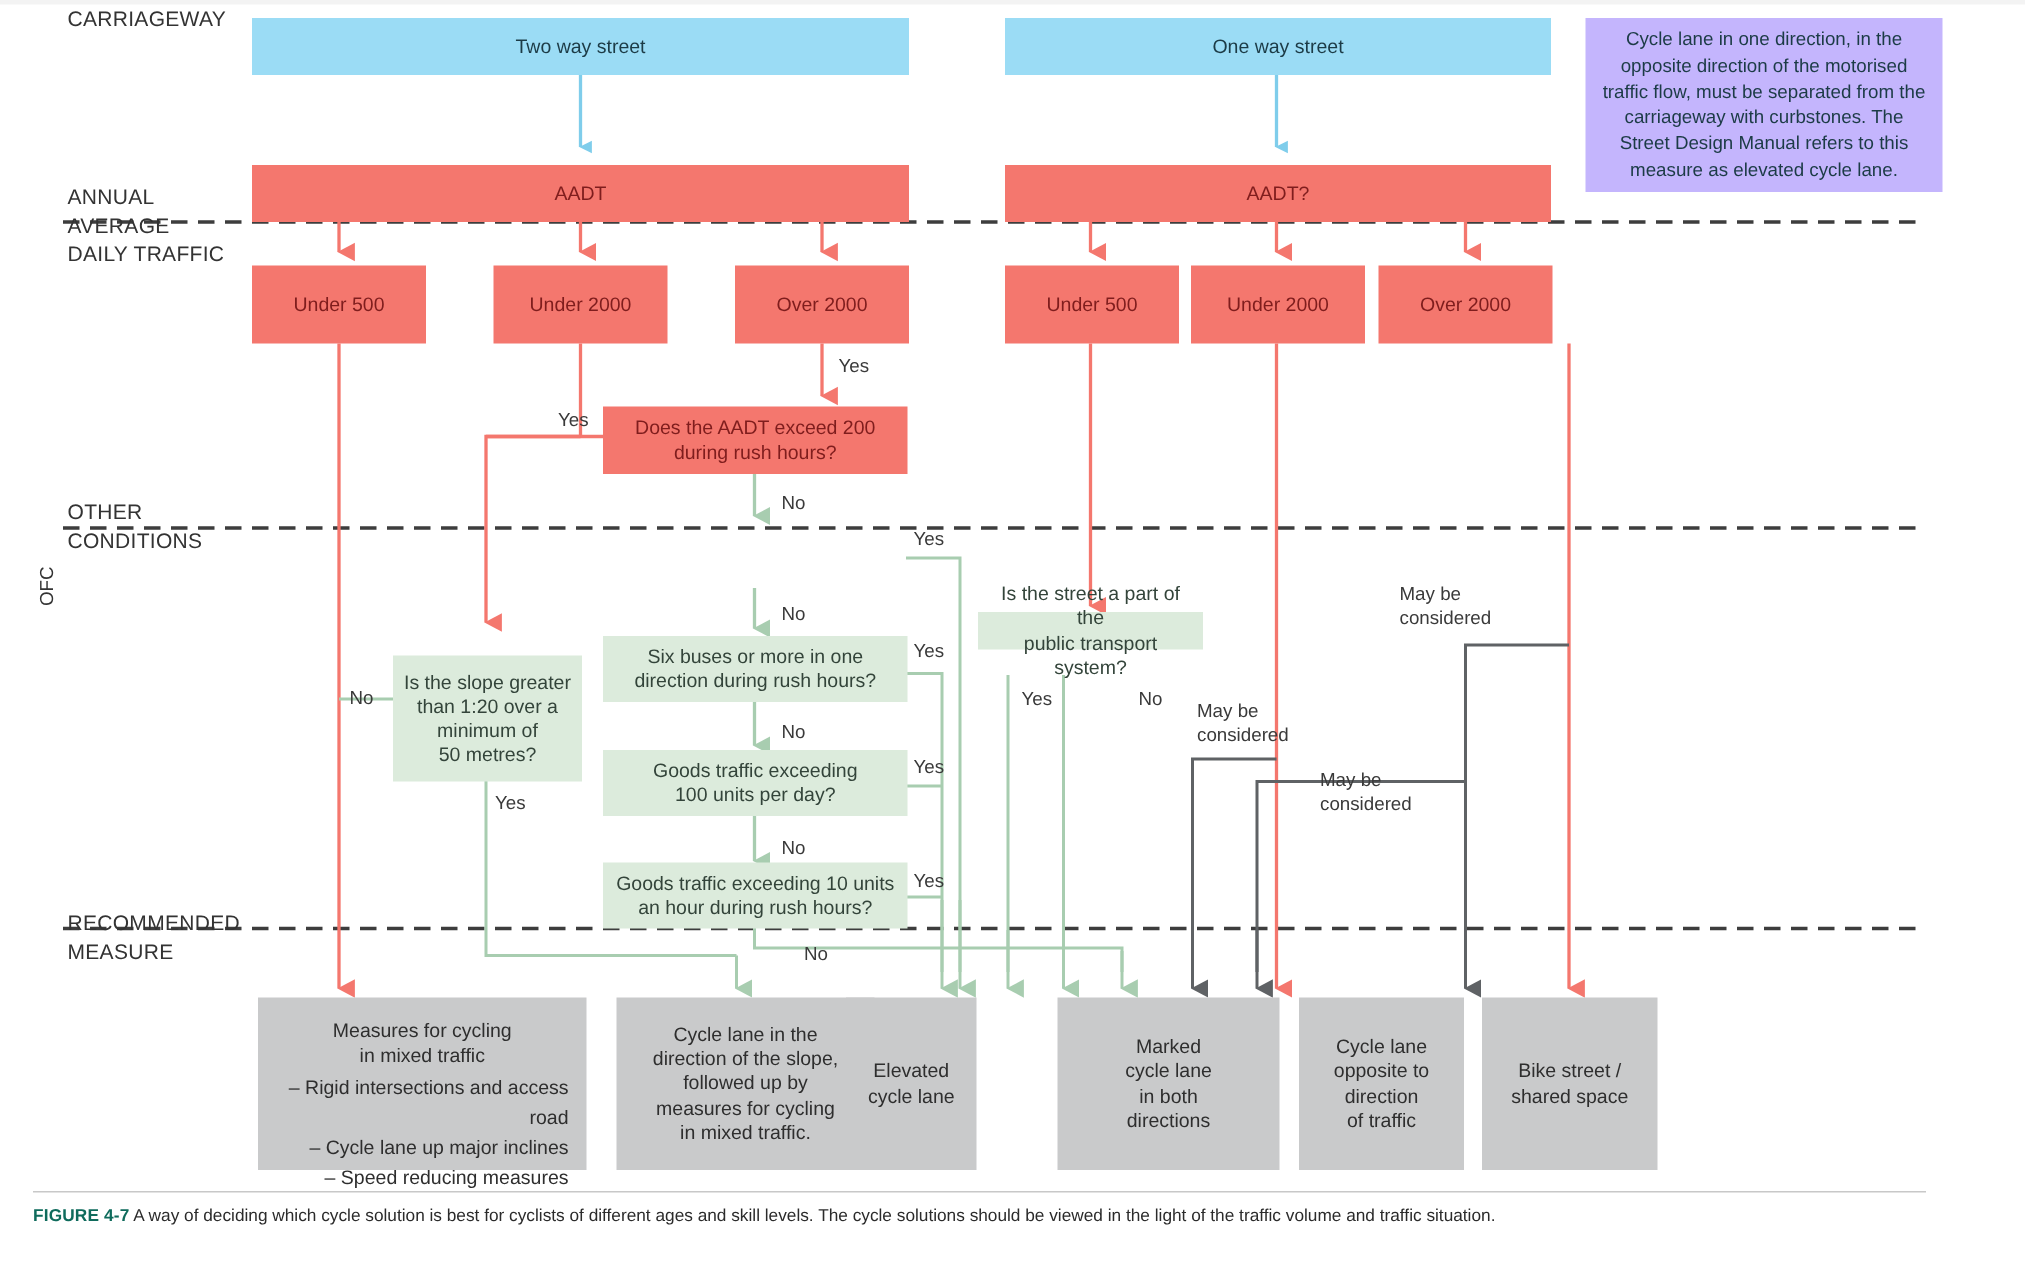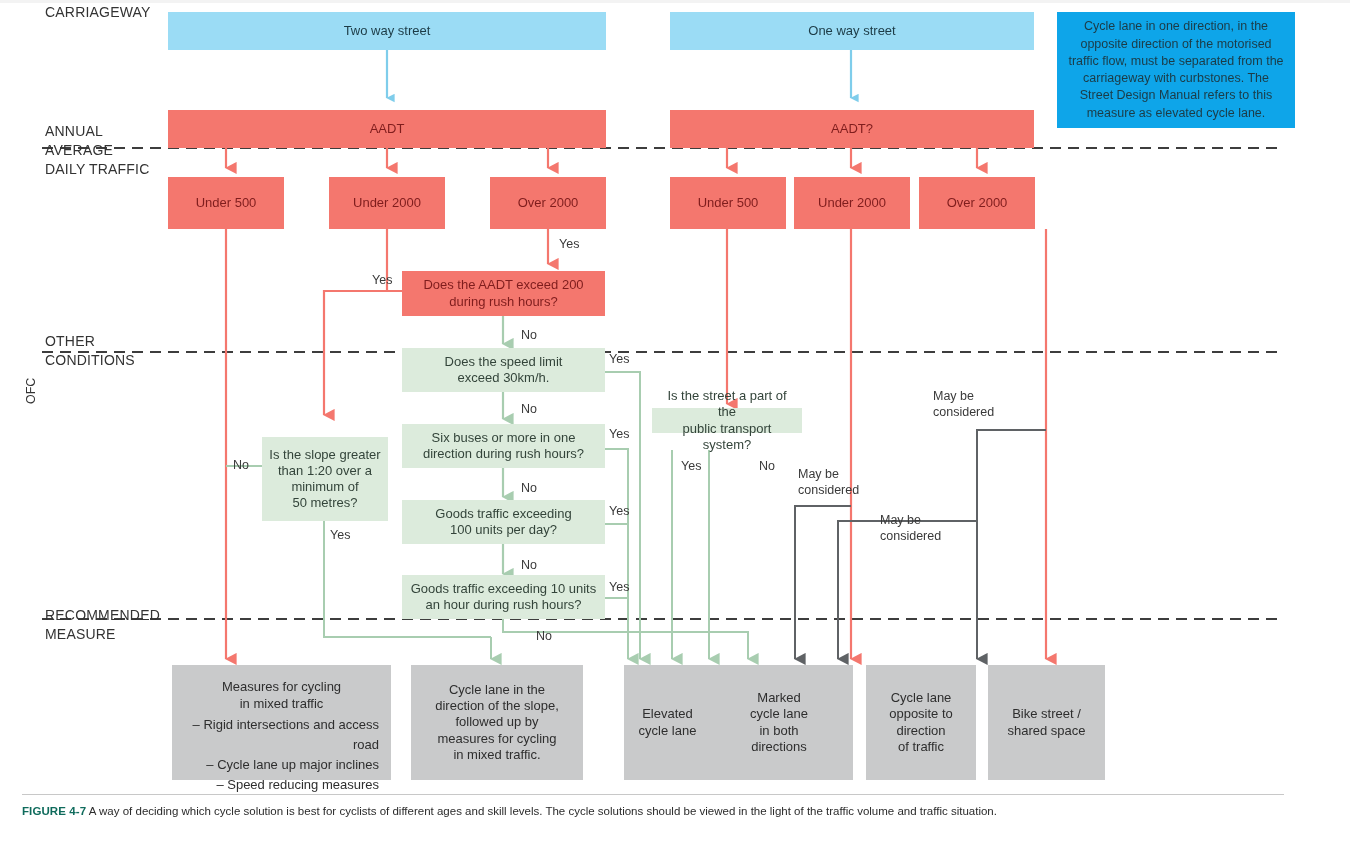--- a/index.html
+++ b/index.html
@@ -20,21 +20,21 @@
     display:flex; align-items:center; justify-content:center;
     text-align:center;
     line-height:1.25;
     padding:4px 6px;
     z-index:3;
   }
   .blue  { background:#9BDCF5; color:#1c3b46; font-size:13px; }
   .red   { background:#F4776E; color:#7f1d1d; font-size:13px; }
   .green { background:#DCEBDC; color:#33443a; font-size:13px; }
   .gray  { background:#C9CACB; color:#2e2e2e; font-size:13px; }
-  .note  { background:#0ea5e9; color:#1c3b46; font-size:12.5px; line-height:1.38; }
+  .note  { background:#c4b5fd; color:#1c3b46; font-size:12.5px; line-height:1.38; }
 
   .measure-box {
     flex-direction:column; align-items:stretch; justify-content:flex-start;
     padding:14px 12px;
   }
   .measure-title { text-align:center; line-height:1.3; }
   .measure-list { margin-top:2px; text-align:right; line-height:1.55; }
 
   .rowlabel {
     position:absolute;
@@ -207,22 +207,20 @@
   <div class="node red" style="left:329px; top:177px; width:116px; height:52px;">Under 2000</div>
   <div class="node red" style="left:490px; top:177px; width:116px; height:52px;">Over 2000</div>
 
   <div class="node red" style="left:670px; top:177px; width:116px; height:52px;">Under 500</div>
   <div class="node red" style="left:794px; top:177px; width:116px; height:52px;">Under 2000</div>
   <div class="node red" style="left:919px; top:177px; width:116px; height:52px;">Over 2000</div>
 
   <div class="node red" style="left:402px; top:271px; width:203px; height:45px; white-space:pre-line;">Does the AADT exceed 200
 during rush hours?</div>
 
-  <div class="node green" style="left:402px; top:348px; width:203px; height:44px; white-space:pre-line;">Does the speed limit
-exceed 30km/h.</div>
   <div class="node green" style="left:402px; top:424px; width:203px; height:44px; white-space:pre-line;">Six buses or more in one
 direction during rush hours?</div>
   <div class="node green" style="left:402px; top:500px; width:203px; height:44px; white-space:pre-line;">Goods traffic exceeding
 100 units per day?</div>
   <div class="node green" style="left:402px; top:575px; width:203px; height:44px; white-space:pre-line;">Goods traffic exceeding 10 units
 an hour during rush hours?</div>
 
   <div class="node green" style="left:262px; top:437px; width:126px; height:84px; white-space:pre-line;">Is the slope greater
 than 1:20 over a
 minimum of
@@ -240,21 +238,21 @@
       <div>– Speed reducing measures</div>
     </div>
   </div>
 
   <div class="node gray" style="left:411px; top:665px; width:172px; height:115px; white-space:pre-line;">Cycle lane in the
 direction of the slope,
 followed up by
 measures for cycling
 in mixed traffic.</div>
 
-  <div class="node gray" style="left:624px; top:665px; width:87px; height:115px; white-space:pre-line;">Elevated
+  <div class="node gray" style="left:564px; top:665px; width:87px; height:115px; white-space:pre-line;">Elevated
 cycle lane</div>
 
   <div class="node gray" style="left:705px; top:665px; width:148px; height:115px; white-space:pre-line;">Marked
 cycle lane
 in both
 directions</div>
 
   <div class="node gray" style="left:866px; top:665px; width:110px; height:115px; white-space:pre-line;">Cycle lane
 opposite to
 direction

